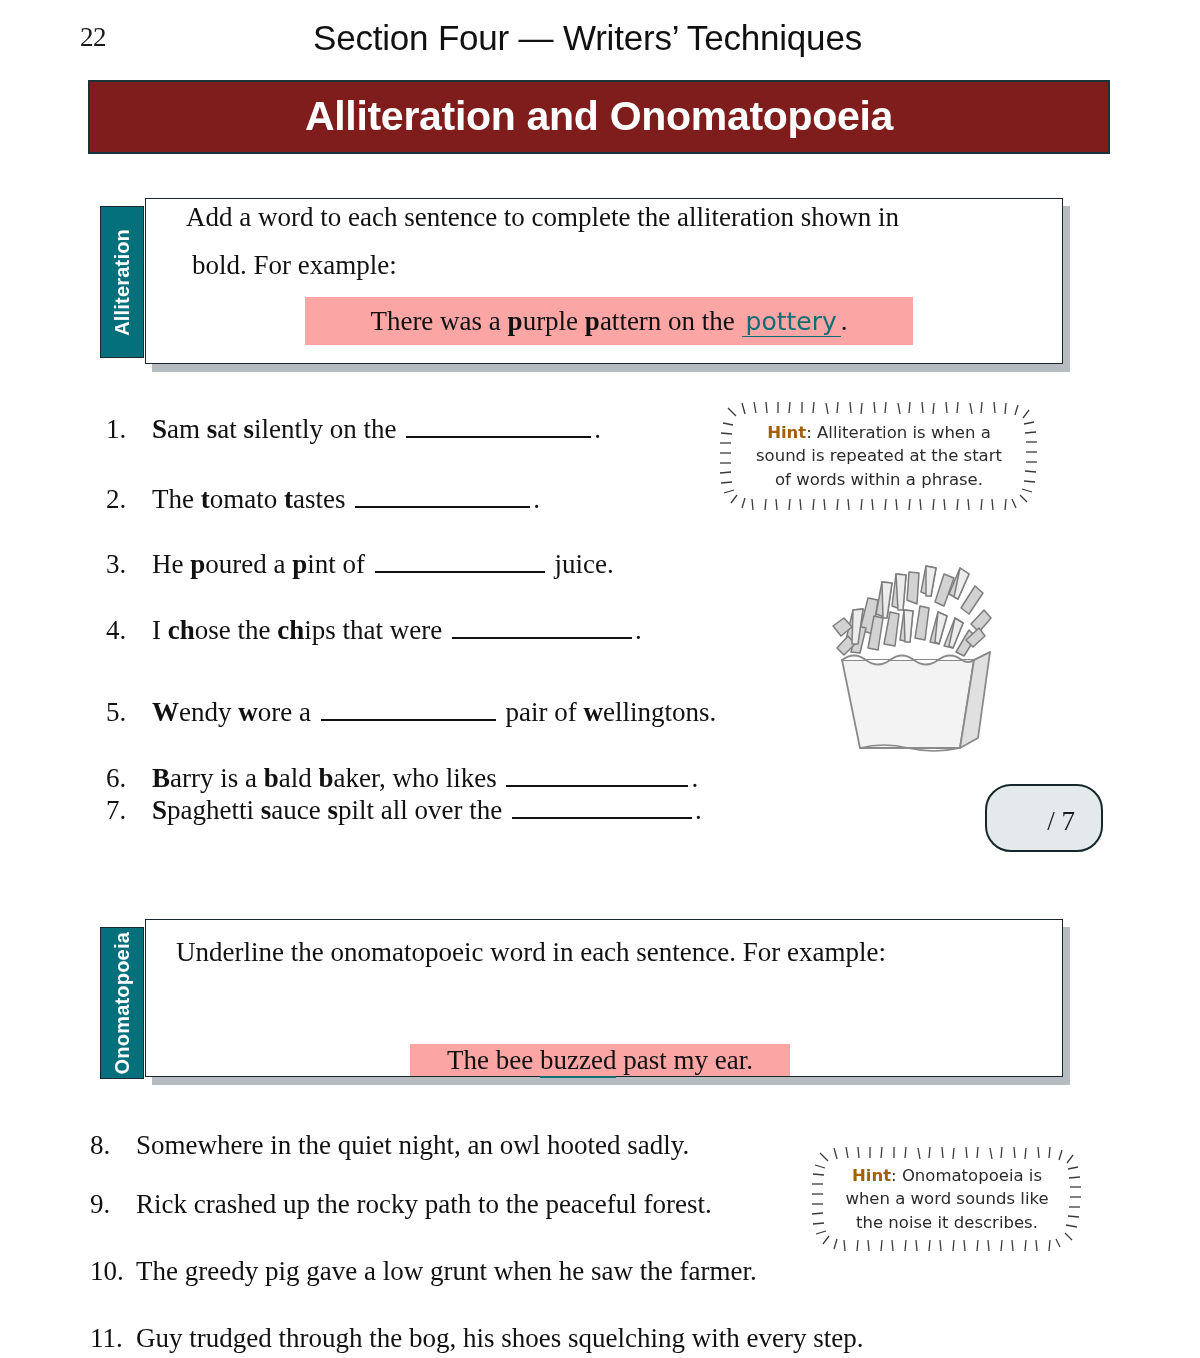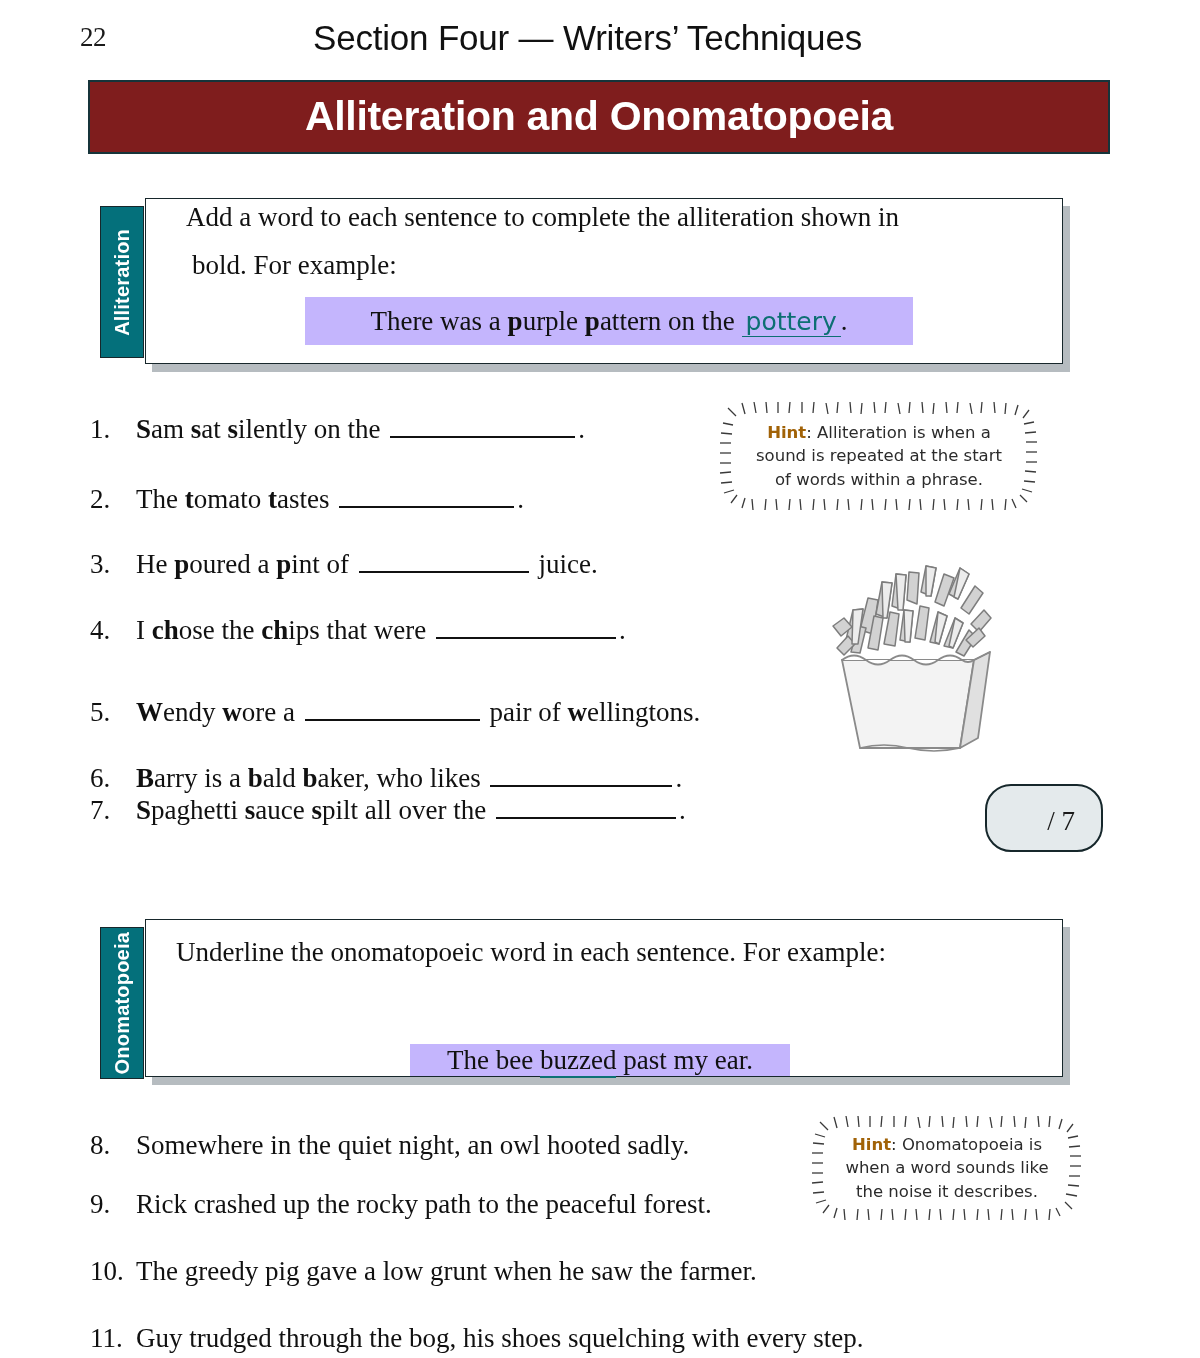--- a/index.html
+++ b/index.html
@@ -92,21 +92,21 @@
   }
   .instr-text {
     position: absolute;
     font-family: "Liberation Serif", serif;
     font-size: 27px;
     line-height: 1.33;
     color: #111111;
   }
   .example-strip {
     position: absolute;
-    background: #c4b5fd;
+    background: #fca5a5;
     display: flex;
     align-items: center;
     justify-content: center;
   }
   .example-text {
     font-family: "Liberation Serif", serif;
     font-size: 27px;
     color: #111111;
     white-space: nowrap;
   }
@@ -208,21 +208,21 @@
 </div>
 <div class="instr-text" style="left:176px; top:200px; width:840px;margin-left:10px;">Add a word to each sentence to complete the alliteration shown in</div>
 <div class="instr-text" style="left:192px; top:248px; width:840px;">bold.  For example:</div>
 
 <div class="example-strip" style="left:305px; top:297px; width:608px; height:48px;">
   <span class="example-text">
     <span>There was a </span><b>p</b><span>urple </span><b>p</b><span>attern on the </span><span class="answer-hand">pottery</span><span>.</span>
   </span>
 </div>
 
-<div class="qlist" style="left:90px; top:412px;">
+<div class="qlist" style="left:106px; top:412px;">
 
   <div class="qrow" style="margin-bottom:33px;">
     <span class="qnum">1.</span><span class="qtext"><span></span><b>S</b><span>am </span><b>s</b><span>at </span><b>s</b><span>ilently on the </span><span class="blank" style="width:185px;"></span><span>.</span></span>
   </div>
 
   <div class="qrow" style="margin-bottom:33px;margin-top:37px;">
     <span class="qnum">2.</span><span class="qtext"><span>The </span><b>t</b><span>omato </span><b>t</b><span>astes </span><span class="blank" style="width:175px;"></span><span>.</span></span>
   </div>
 
   <div class="qrow" style="margin-bottom:33px;">
@@ -406,21 +406,21 @@
     <span class="qnum">9.</span><span class="qtext">Rick crashed up the rocky path to the peaceful forest.</span>
   </div>
   <div class="qrow" style="margin-bottom:36px;">
     <span class="qnum">10.</span><span class="qtext">The greedy pig gave a low grunt when he saw the farmer.</span>
   </div>
   <div class="qrow">
     <span class="qnum">11.</span><span class="qtext">Guy trudged through the bog, his shoes squelching with every step.</span>
   </div>
 </div>
 
-<div class="hint" style="left:808px; top:1114px; width:278px; height:108px;">
+<div class="hint" style="left:808px; top:1145px; width:278px; height:108px;">
   <svg class="hint-burst" width="278" height="108" viewBox="0 0 278 108">
     <g stroke="#3a3a3a" stroke-width="1.3" fill="none">
       <line x1="12" y1="8" x2="20" y2="16"></line>
       <line x1="26" y1="3" x2="29" y2="14"></line>
       <line x1="38" y1="2" x2="40" y2="13"></line>
       <line x1="50" y1="2" x2="51" y2="13"></line>
       <line x1="62" y1="2" x2="62" y2="13"></line>
       <line x1="74" y1="2" x2="73" y2="13"></line>
       <line x1="86" y1="2" x2="86" y2="13"></line>
       <line x1="98" y1="2" x2="97" y2="13"></line>

